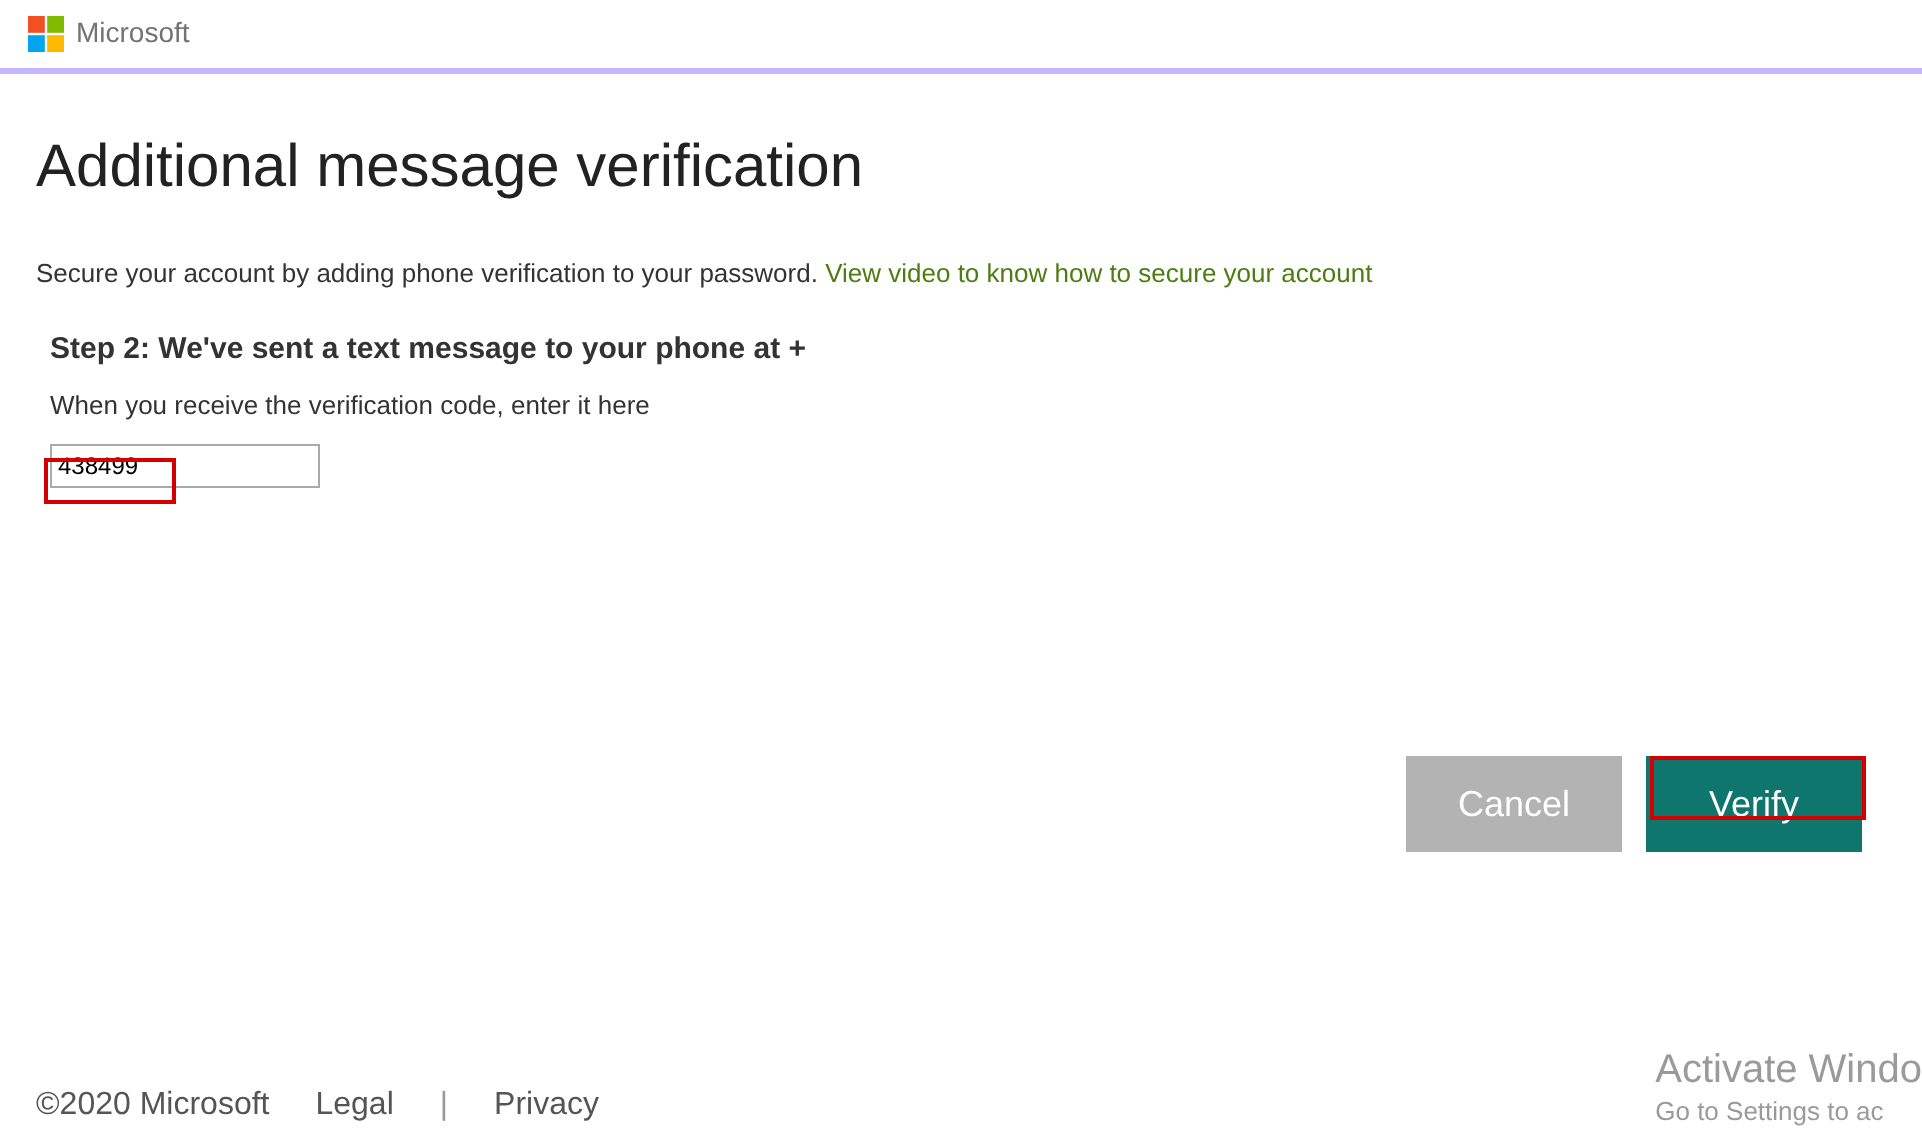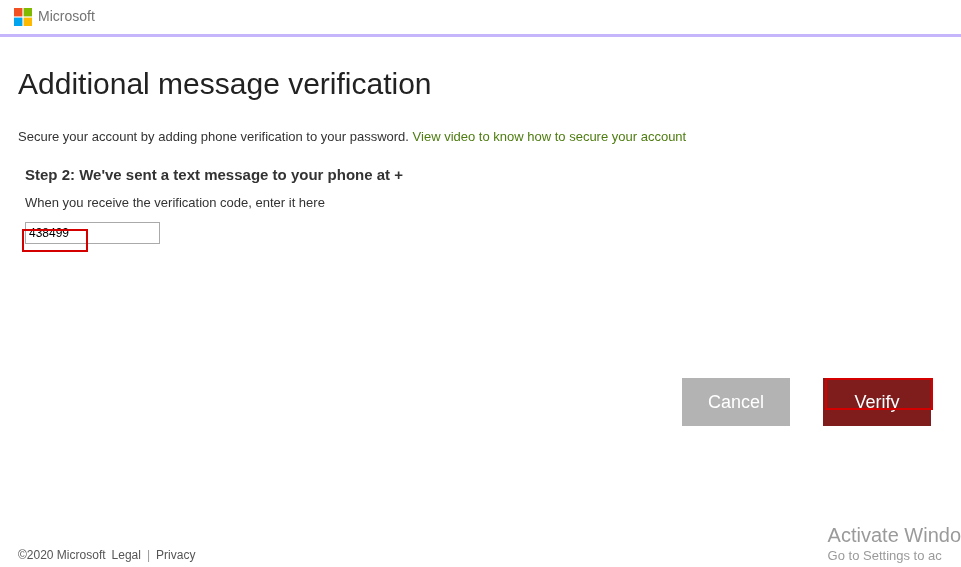--- a/index.html
+++ b/index.html
@@ -102,37 +102,37 @@
       border: none;
       font-family: inherit;
       font-size: 18px;
       cursor: pointer;
       color: #fff;
     }
     .btn-cancel {
       background: #b3b3b3;
     }
     .btn-verify {
-      background: #7f1d1d;
-      margin-left: 21px;
+      background: #0f766e;
     }
     .verify-highlight {
       left: 825px;
       top: 378px;
       width: 108px;
       height: 32px;
     }
     .footer {
       position: absolute;
       bottom: 5px;
       left: 18px;
-      font-size: 12px;
+      font-size: 16px;
       color: #555;
       display: flex;
       align-items: flex-end;
+      gap: 17px;
     }
     .footer a {
       color: #555;
       text-decoration: none;
       margin: 0 6px;
     }
     .footer .divider {
       color: #999;
     }
     .activate-watermark {

